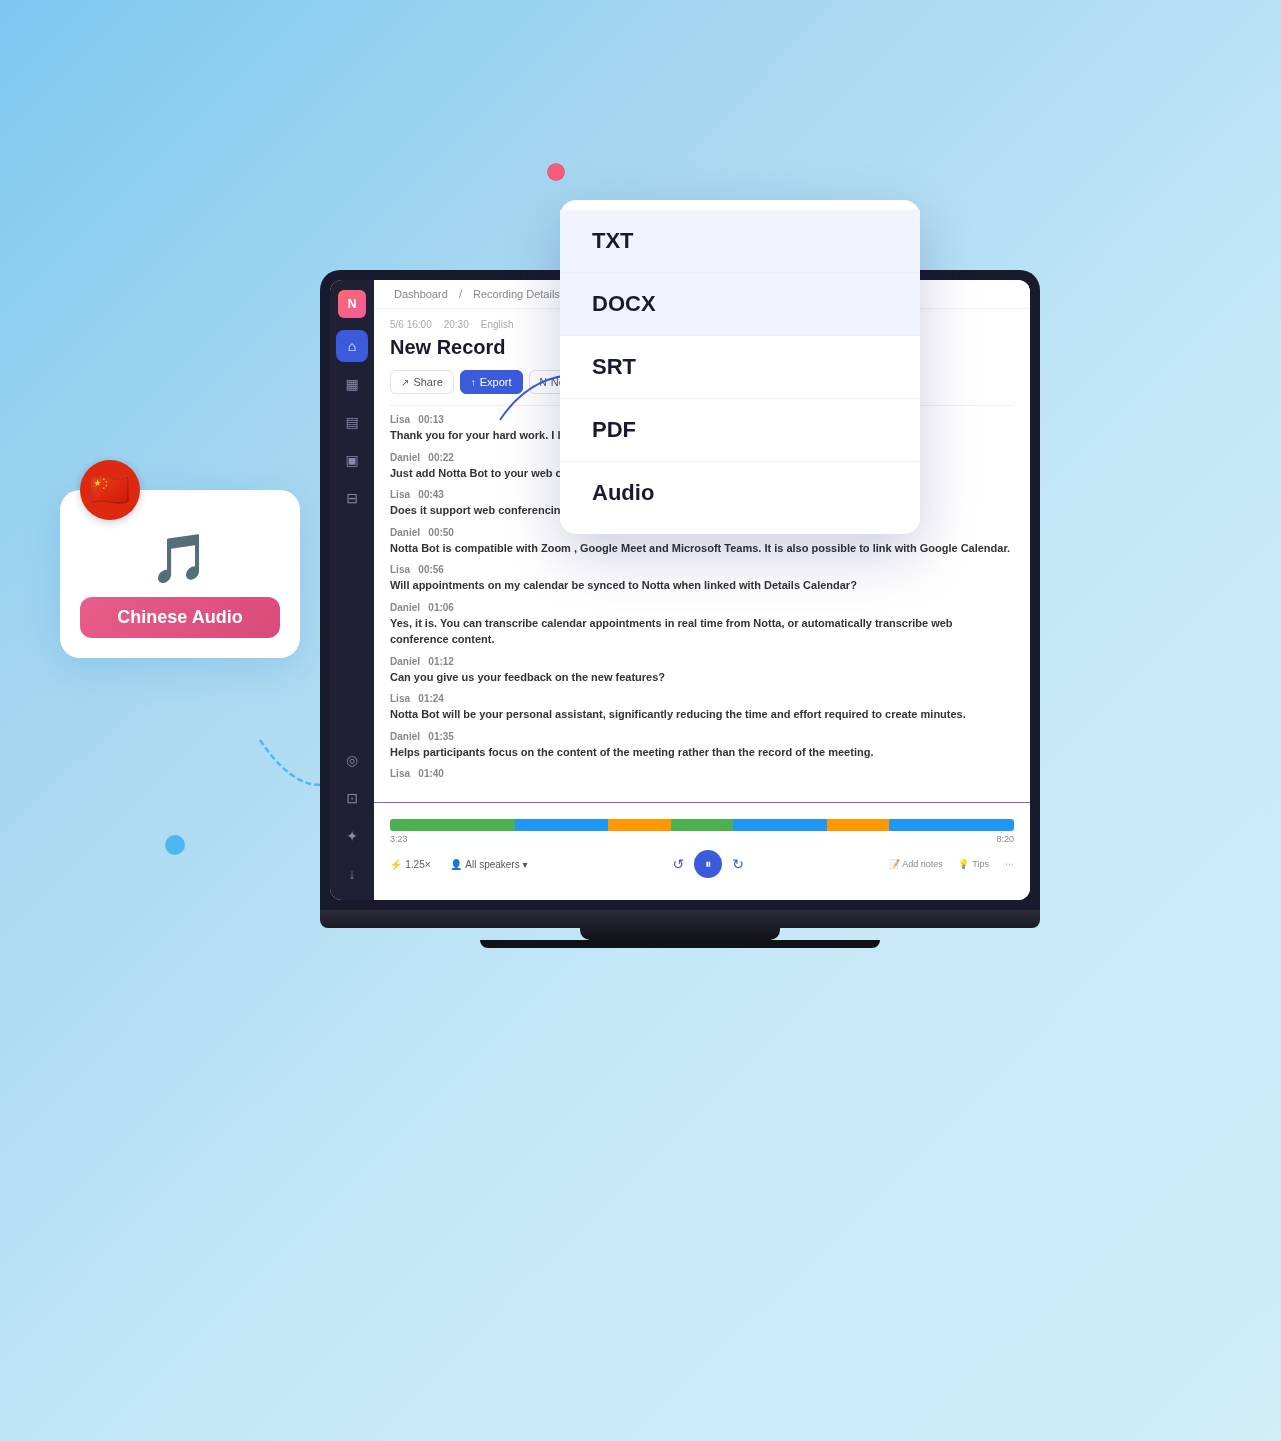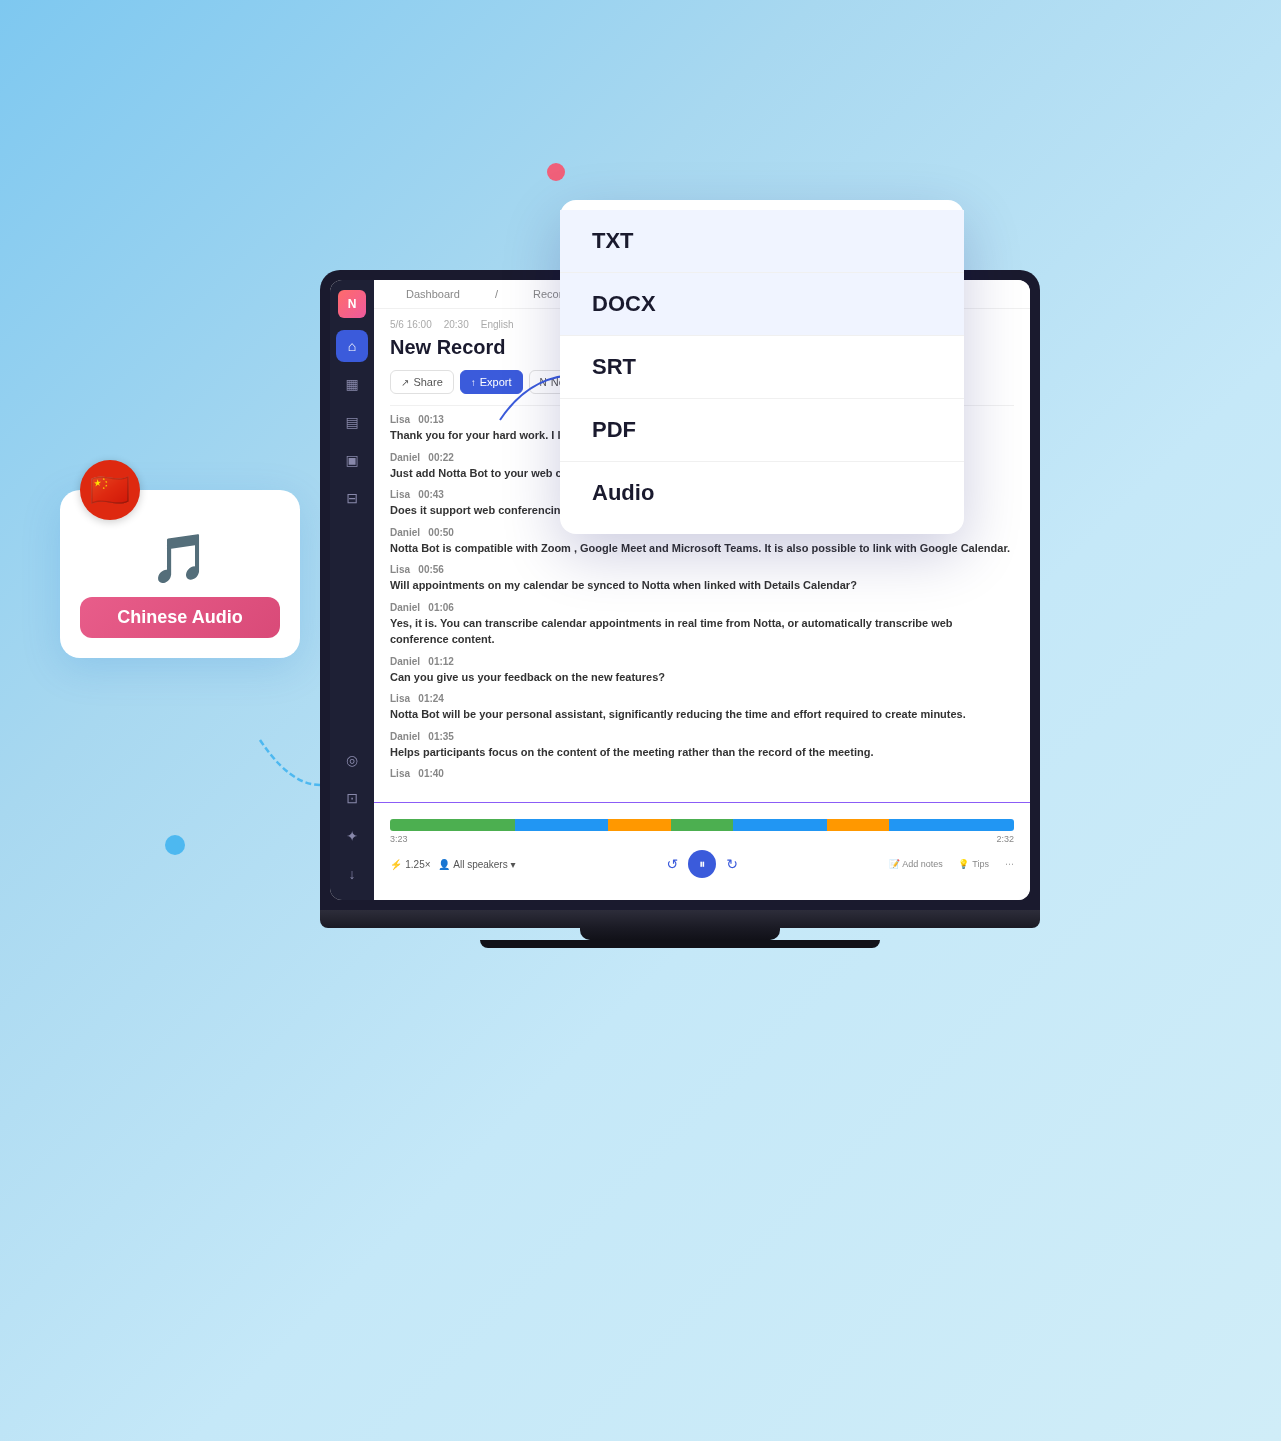--- a/index.html
+++ b/index.html
@@ -169,21 +169,21 @@
       overflow: hidden;
       display: flex;
       flex-direction: column;
     }
     .breadcrumb {
       padding: 8px 16px;
       font-size: 11px;
       color: #888;
       border-bottom: 1px solid #f0f0f0;
     }
-    .breadcrumb span { color: #888; margin: 0 16px; text-align: right; }
+    .breadcrumb span { color: #888; margin: 0 4px; text-align: right; }
 
     .record-header {
       padding: 10px 16px 0;
     }
     .record-meta {
       font-size: 10px;
       color: #aaa;
       display: flex; gap: 12px; margin-bottom: 6px;
     }
     .record-title {
@@ -250,37 +250,37 @@
       border-top: 1px solid #8b5cf6;
     }
     .time-row {
       display: flex; justify-content: space-between; font-size: 9px; color: #888;
     }
     .player-controls {
       display: flex; align-items: center; justify-content: space-between;
       padding: 6px 0;
       font-size: 10px; color: #555;
     }
-    .player-left { display: flex; align-items: center; gap: 8px; }
+    .player-left { display: flex; align-items: center; gap: 20px; }
     .player-center { display: flex; align-items: center; gap: 10px; }
     .play-btn {
       width: 28px; height: 28px;
       background: #3b5bdb;
       border-radius: 50%;
       display: flex; align-items: center; justify-content: center;
       color: white; font-size: 12px; cursor: pointer;
     }
     .player-right { display: flex; align-items: center; gap: 16px; font-size: 9px; color: #888; }
 
     
     .export-dropdown {
       position: absolute;
       top: 200px;
       left: 560px;
-      width: 404px;
+      width: 360px;
       background: white;
       border-radius: 16px;
       box-shadow: 0 20px 60px rgba(0,0,100,0.2);
       padding: 10px 0;
       z-index: 10;
     }
     .export-option {
       padding: 18px 32px;
       font-size: 22px;
       font-weight: 600;
@@ -446,21 +446,21 @@
             <div class="transcript-entry">
               <div class="transcript-speaker">Lisa &nbsp; 01:40</div>
               <div class="transcript-text"></div>
             </div>
           </div>
 
           <div class="player-area">
             <div style="height:12px; background: linear-gradient(90deg, #4CAF50 0%, #4CAF50 20%, #2196F3 20%, #2196F3 35%, #FF9800 35%, #FF9800 45%, #4CAF50 45%, #4CAF50 55%, #2196F3 55%, #2196F3 70%, #FF9800 70%, #FF9800 80%, #2196F3 80%); border-radius:3px; margin-bottom:3px;"></div>
             <div class="time-row">
               <span>3:23</span>
-              <span>2:32</span>
+              <span>8:20</span>
             </div>
             <div class="player-controls">
               <div class="player-left">
                 <span>⚡ <span>1.25×</span></span>
                 <span>👤 <span>All speakers</span> ▾</span>
               </div>
               <div class="player-center">
                 <span style="cursor:pointer;font-size:14px;color:#3b5bdb;">↺</span>
                 <div class="play-btn">⏸</div>
                 <span style="cursor:pointer;font-size:14px;color:#3b5bdb;">↻</span>

